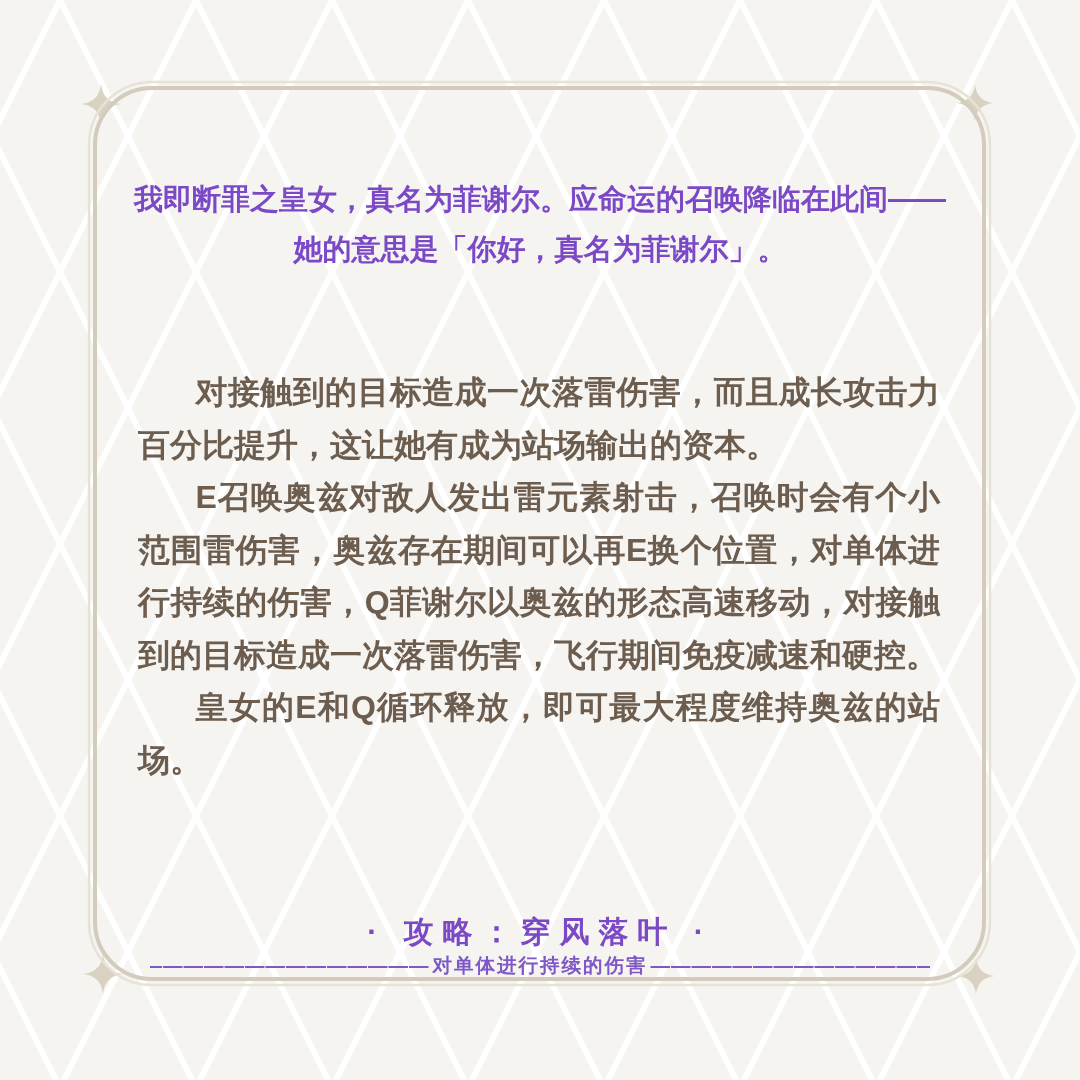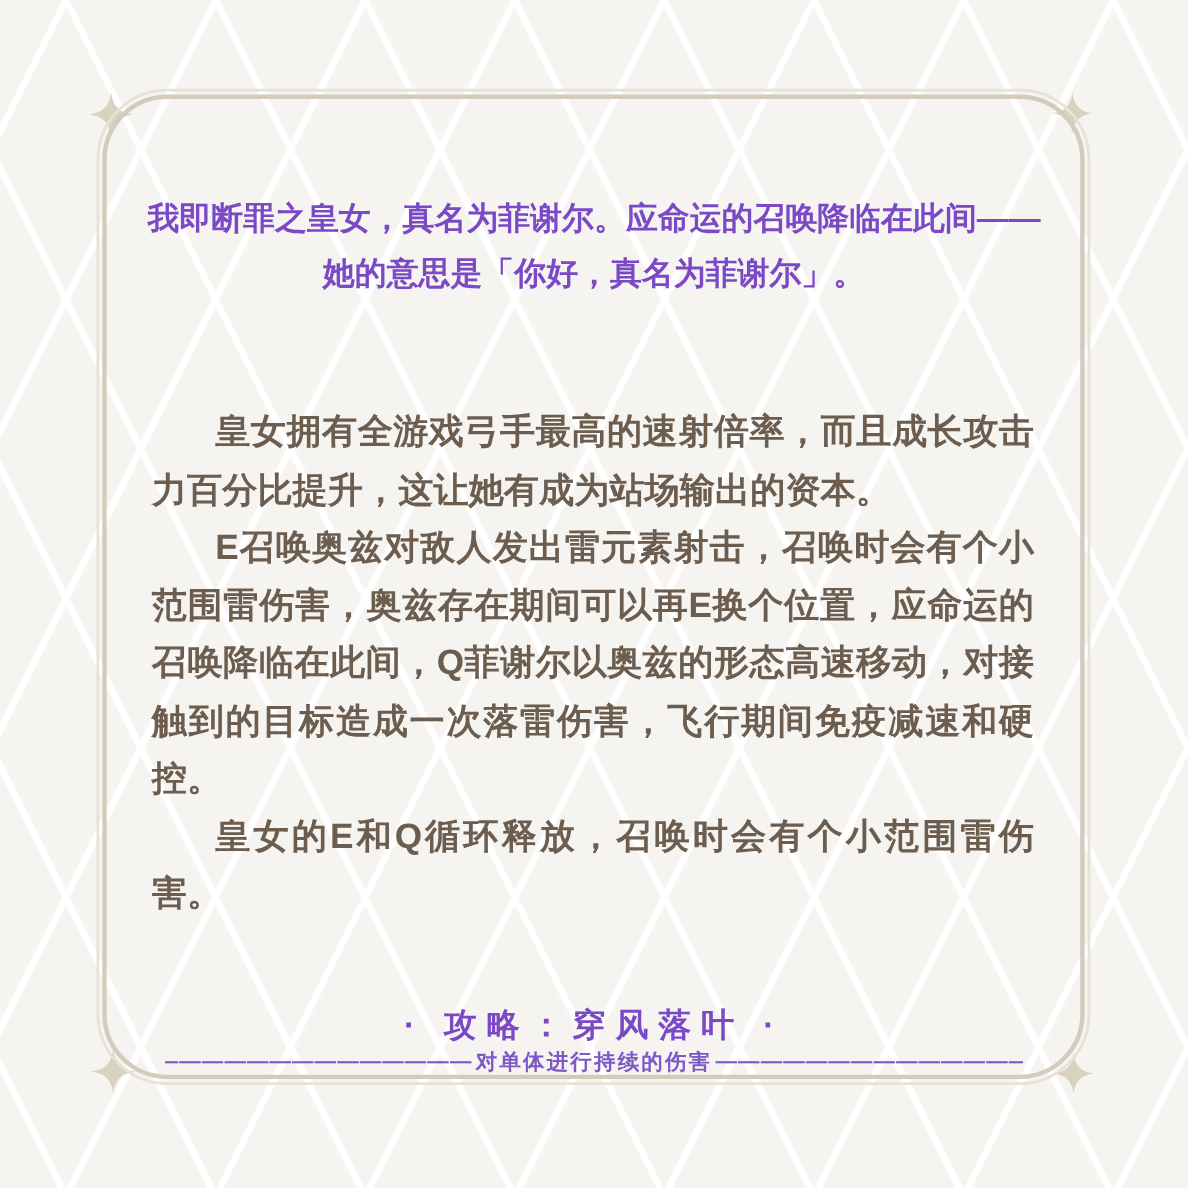--- a/index.html
+++ b/index.html
@@ -72,23 +72,23 @@
     <path d="M 152 82 H 927 A 63 63 0 0 1 990 145 V 922 A 63 63 0 0 1 927 985 H 152 A 63 63 0 0 1 89 922 V 145 A 63 63 0 0 1 152 82 Z" fill="none" stroke="#e6e2d6" stroke-width="2.5"></path>
     <path d="M 152 88 H 927 A 57 57 0 0 1 984 145 V 922 A 57 57 0 0 1 927 979 H 152 A 57 57 0 0 1 95 922 V 145 A 57 57 0 0 1 152 88 Z" fill="none" stroke="#d3cbbc" stroke-width="4"></path>
   </svg>
 
   <div class="quote-block">
     <p>我即断罪之皇女，真名为菲谢尔。应命运的召唤降临在此间——</p>
     <p>她的意思是「你好，真名为菲谢尔」。</p>
   </div>
 
   <div class="body-block">
-    <p>皇女拥有全游戏弓手最高的速射倍率，而且成长攻击力百分比提升，这让她有成为站场输出的资本。</p>
-    <p>E召唤奥兹对敌人发出雷元素射击，召唤时会有个小范围雷伤害，奥兹存在期间可以再E换个位置，应命运的召唤降临在此间，Q菲谢尔以奥兹的形态高速移动，对接触到的目标造成一次落雷伤害，飞行期间免疫减速和硬控。</p>
-    <p>皇女的E和Q循环释放，召唤时会有个小范围雷伤害。</p>
+    <p>对接触到的目标造成一次落雷伤害，而且成长攻击力百分比提升，这让她有成为站场输出的资本。</p>
+    <p>E召唤奥兹对敌人发出雷元素射击，召唤时会有个小范围雷伤害，奥兹存在期间可以再E换个位置，对单体进行持续的伤害，Q菲谢尔以奥兹的形态高速移动，对接触到的目标造成一次落雷伤害，飞行期间免疫减速和硬控。</p>
+    <p>皇女的E和Q循环释放，即可最大程度维持奥兹的站场。</p>
   </div>
 
   <div class="footer-title">· 攻略：穿风落叶 ·</div>
 
   <div class="credit-row">
     <span class="dash">——————————————</span>
     <span class="credit-text">对单体进行持续的伤害</span>
     <span class="dash">——————————————</span>
   </div>
 

